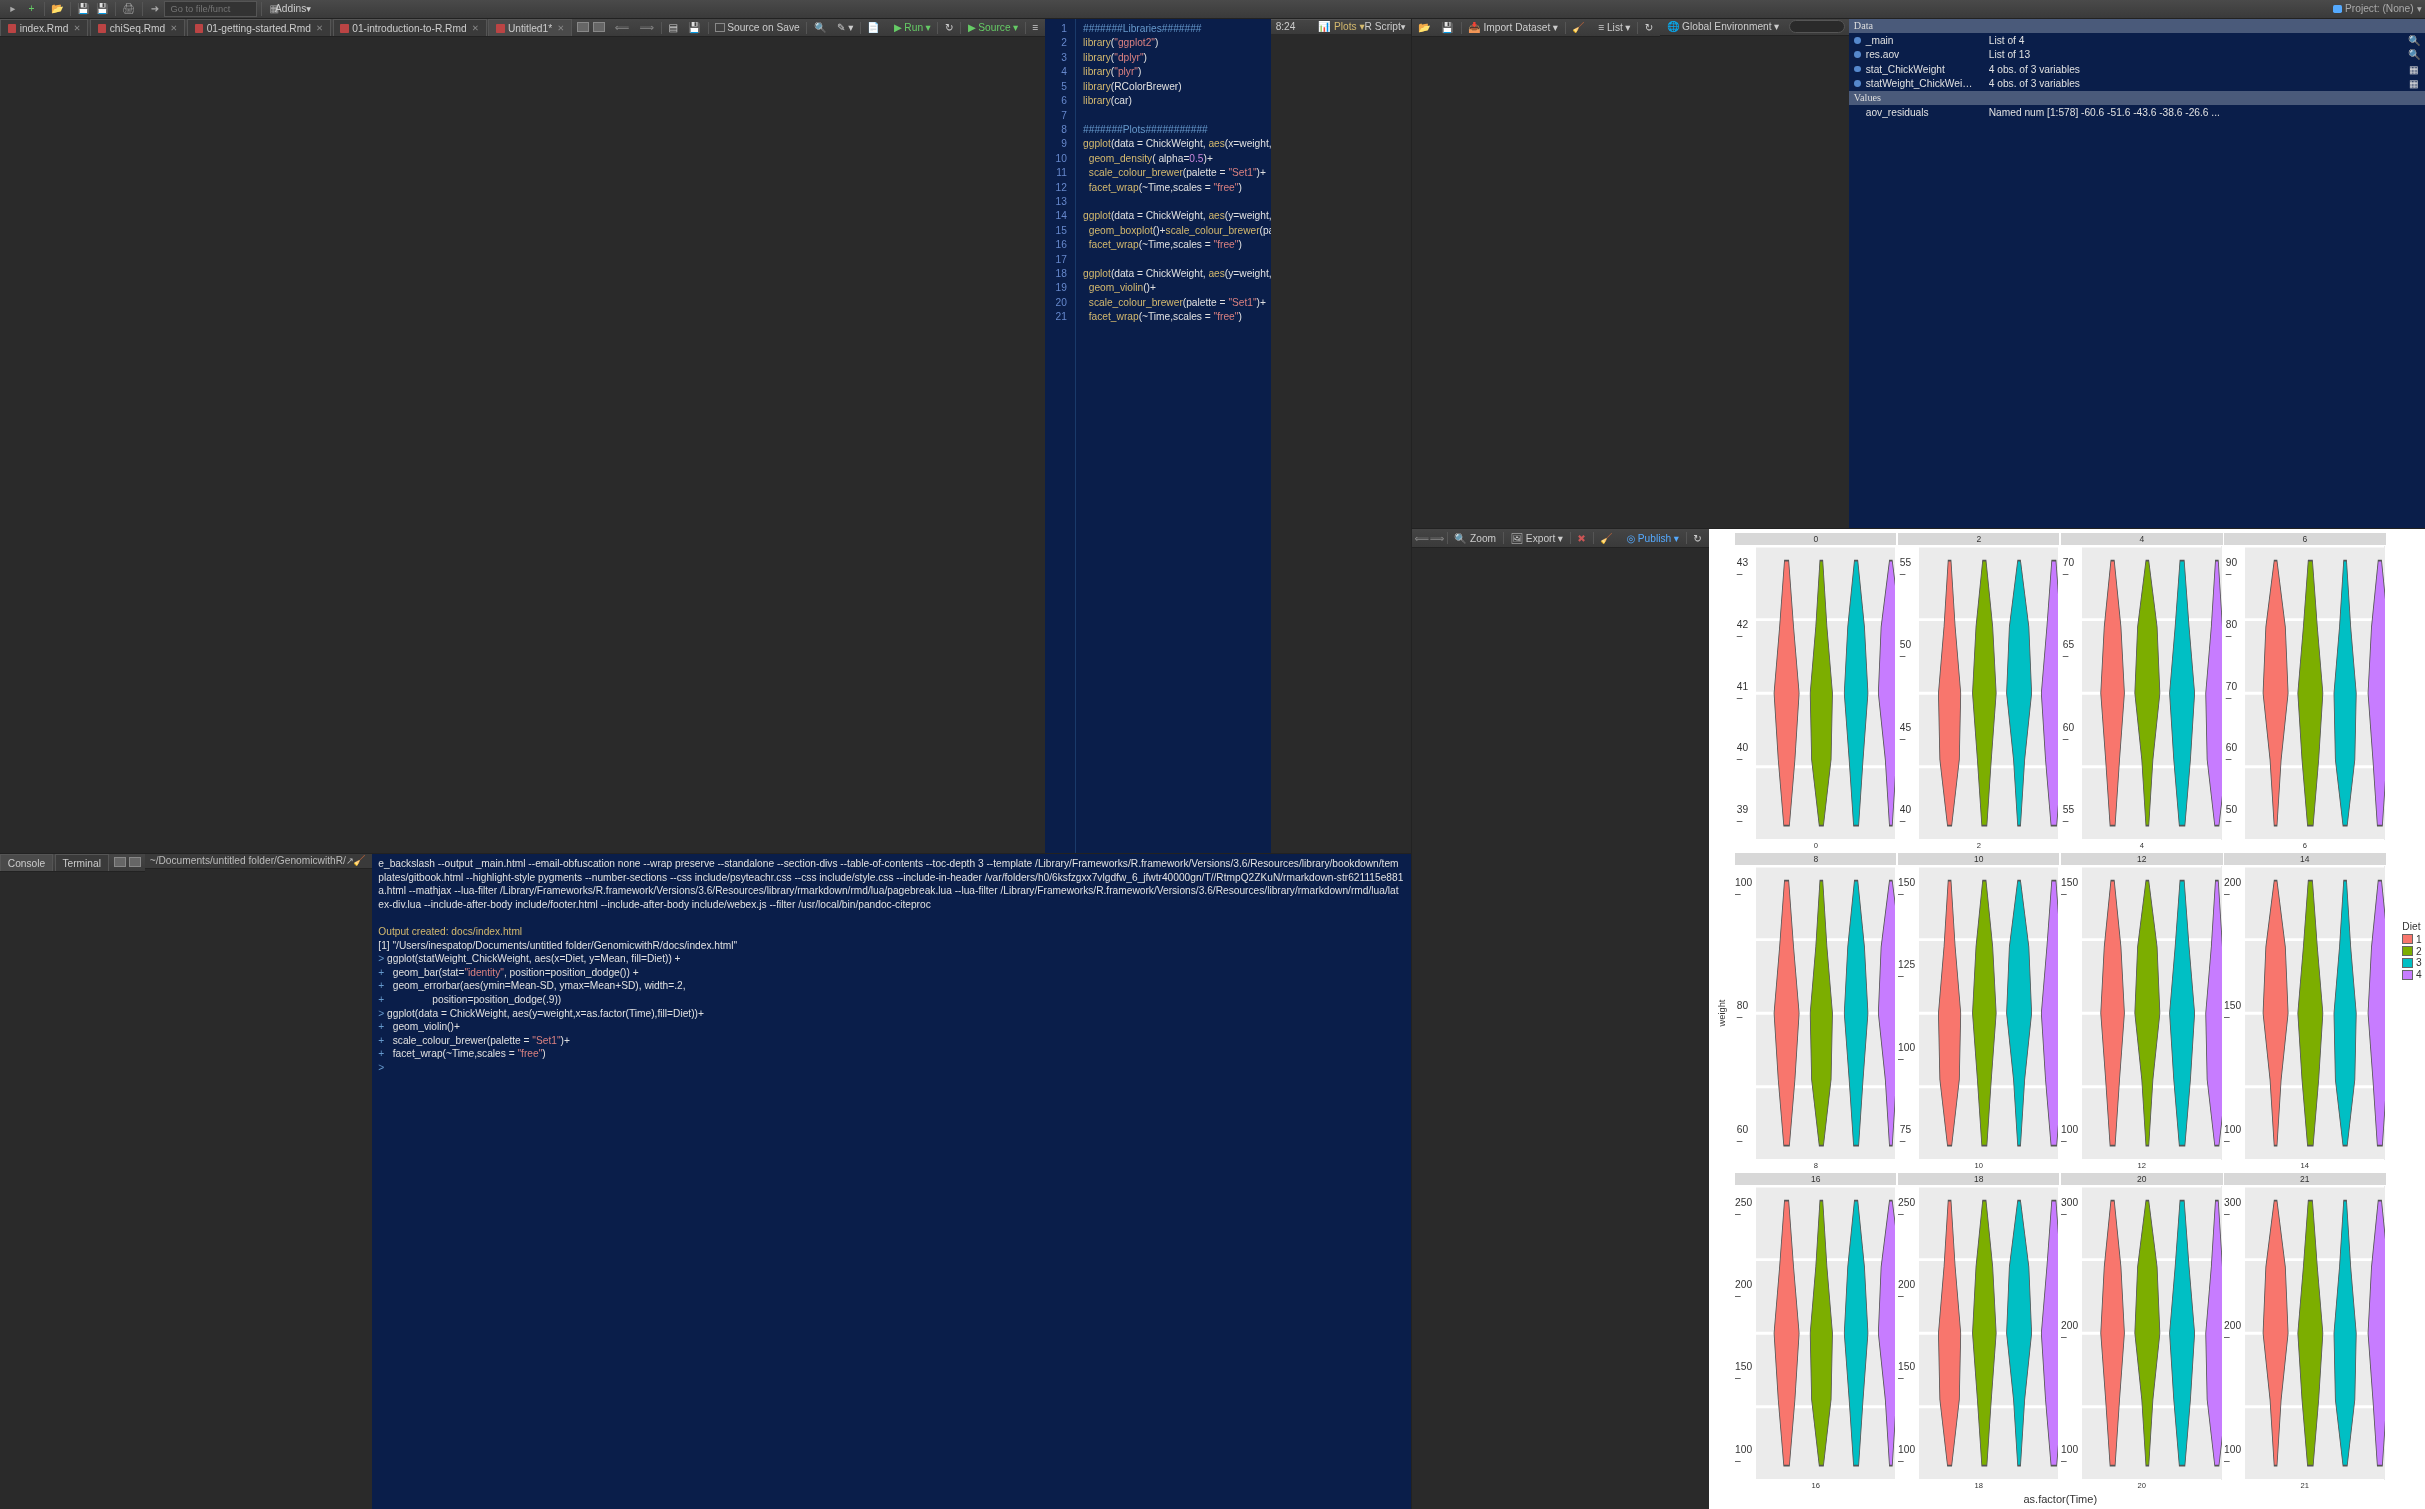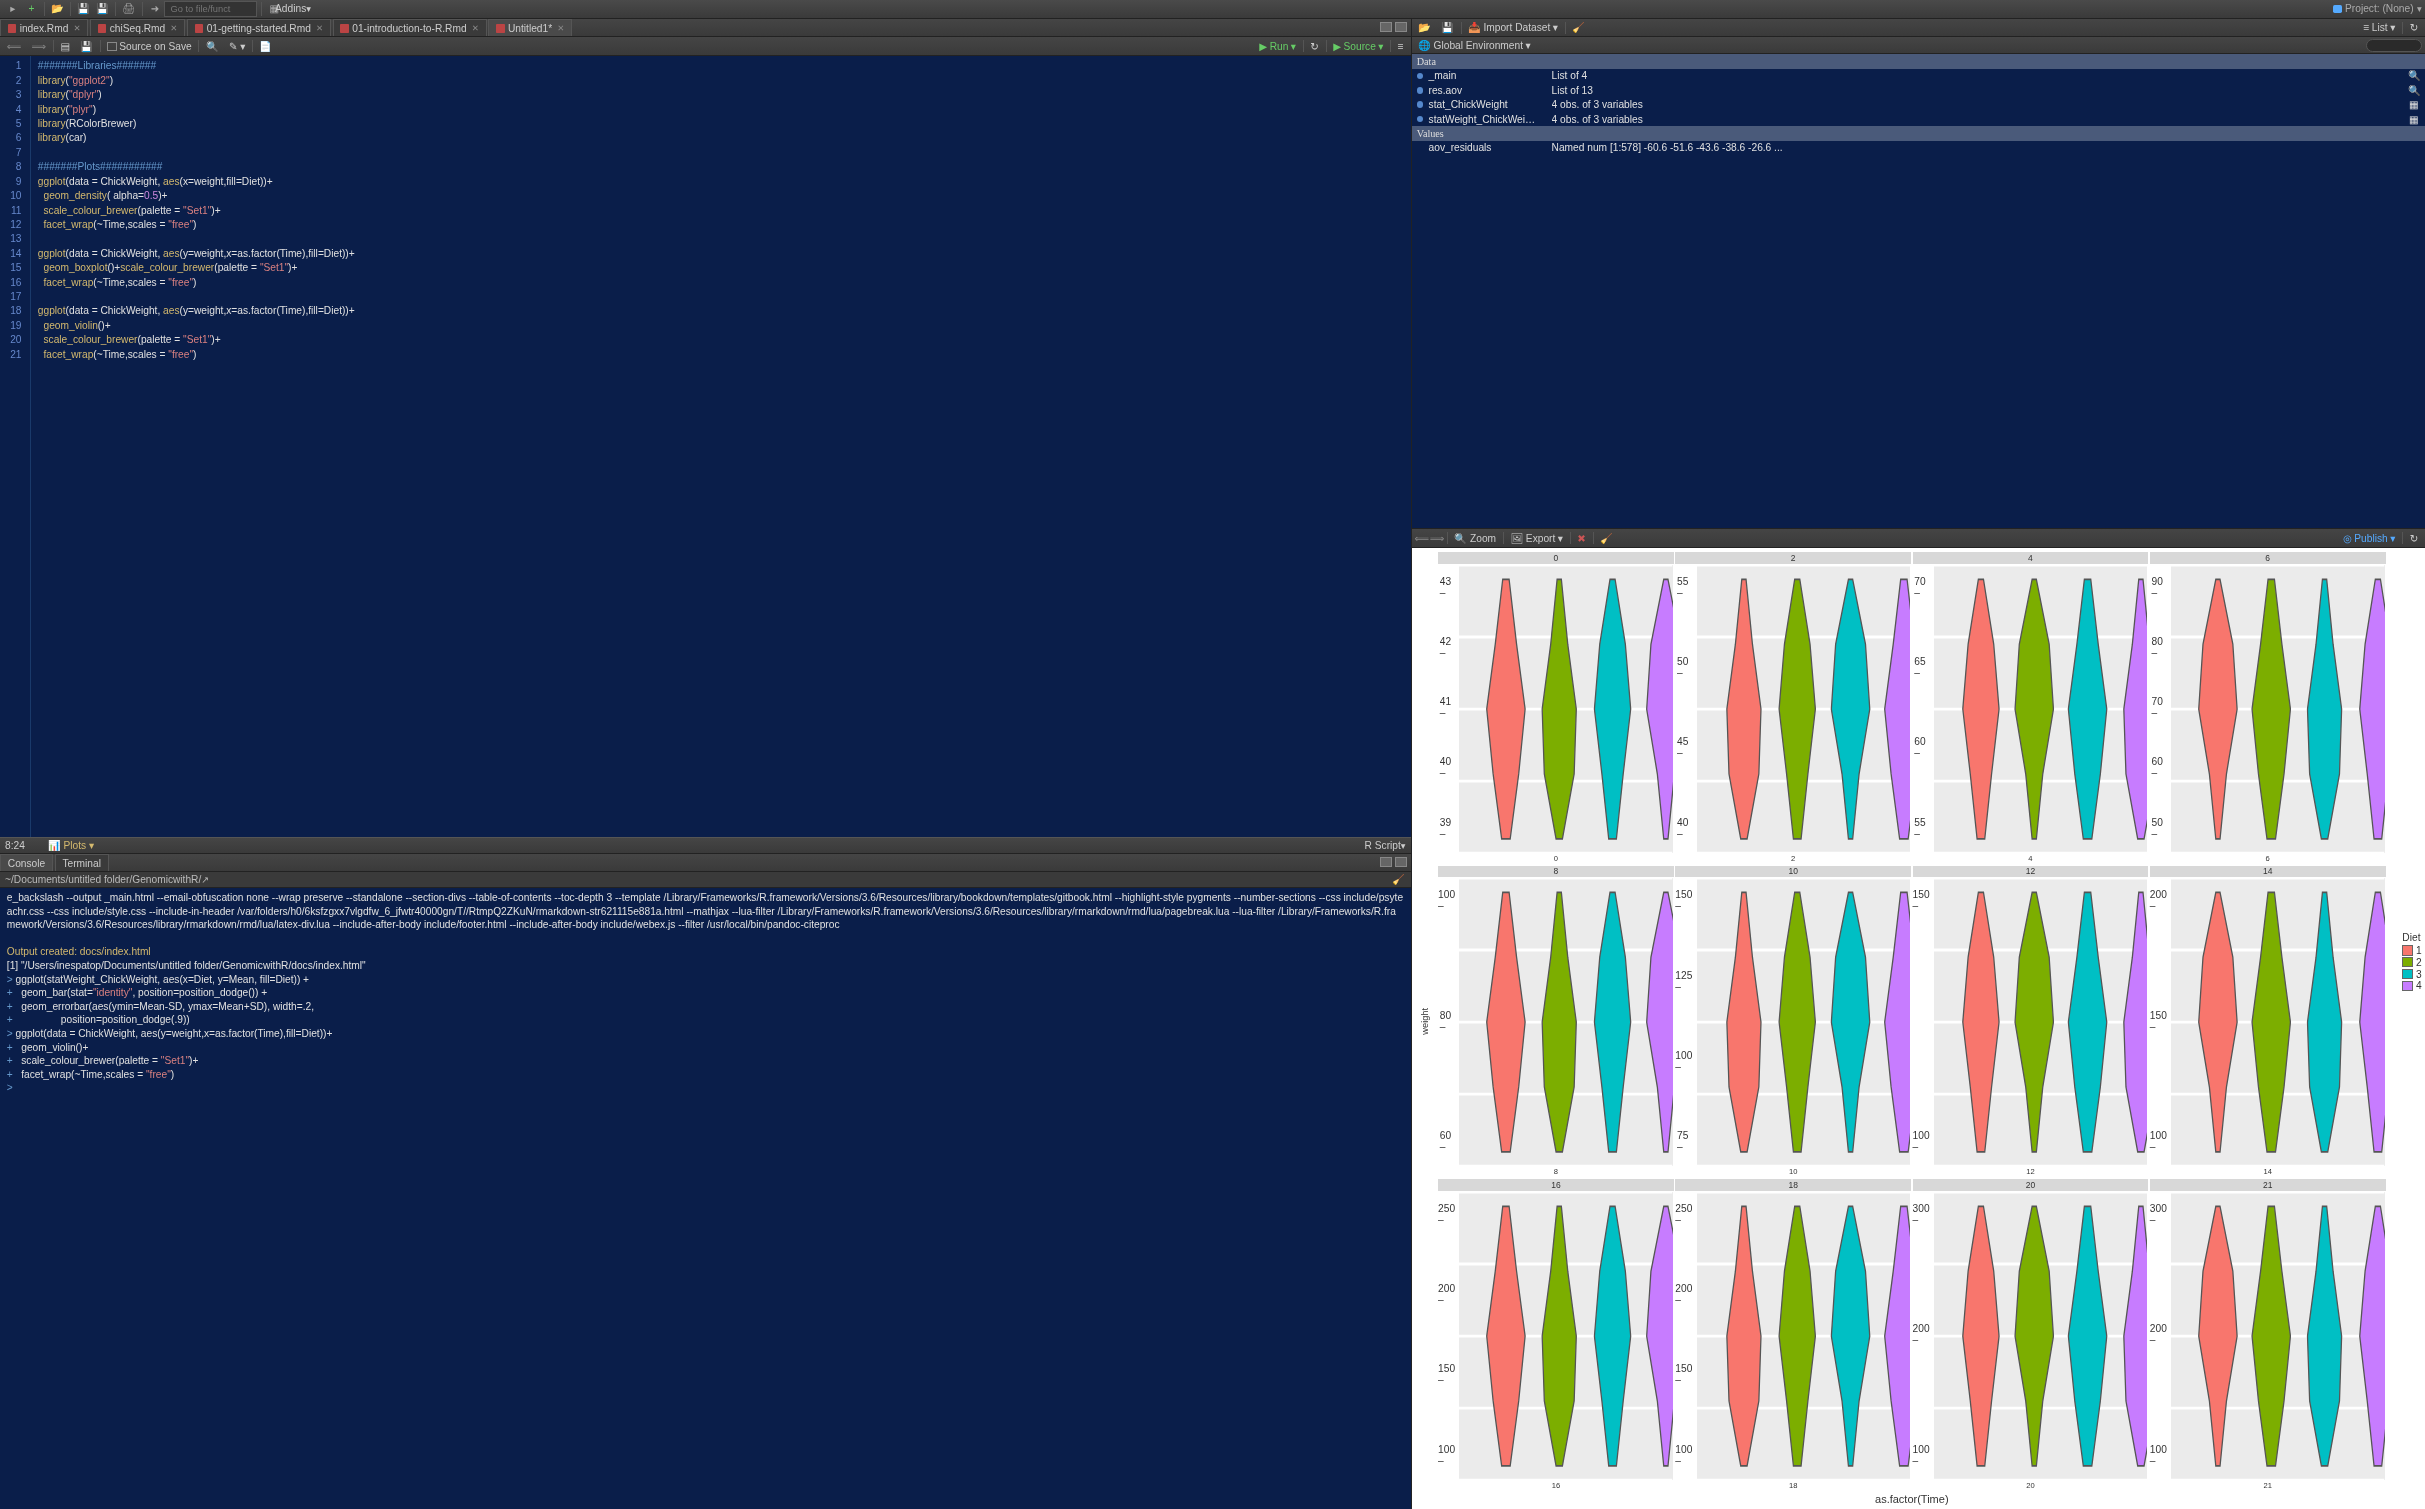--- a/index.html
+++ b/index.html
@@ -8,21 +8,21 @@
 .topbar{height:18.7px;background:linear-gradient(#4a4a4a,#3a3a3a);display:flex;align-items:center;padding:0 3.4px;border-bottom:0.8px solid #222}
 .topbar .tb-btn{width:15.3px;height:15.3px;margin:0 1.7px;display:flex;align-items:center;justify-content:center;color:#aaa;cursor:pointer}
 .topbar .tb-sep{width:0.8px;height:13.6px;background:#555;margin:0 3.4px}
 .topbar .goto{background:#333;border:0.8px solid #555;color:#888;padding:1.7px 5.1px;font-size:9.3px;width:93px}
 .topbar .addins{color:#ccc;padding:0 5.1px;font-size:9.3px}
 .topbar .spacer{flex:1}
 .topbar .project{color:#aaa;font-size:9.3px;display:flex;align-items:center;gap:3.4px}
 .main{flex:1;display:flex;min-height:0}
 .left{flex:1.03;display:flex;flex-direction:column;min-width:0;border-right:0.8px solid #222}
 .right{flex:0.74;display:flex;flex-direction:column;min-width:0}
-.pane{display:flex;flex-direction:column;min-height:0}
+.pane{display:flex;min-height:0}
 .tabstrip{height:18.7px;background:linear-gradient(#454545,#3a3a3a);display:flex;align-items:flex-end;border-bottom:0.8px solid #222;overflow:hidden}
 .tab{height:17px;padding:0 6.8px;display:flex;align-items:center;gap:3.4px;color:#ccc;font-size:9.3px;background:#3a3a3a;border:0.8px solid #555;border-bottom:none;margin-right:1.7px;cursor:pointer;white-space:nowrap}
 .tab.active{background:#4a4a4a}
 .tab .close{color:#888;font-size:8.5px;margin-left:1.7px}
 .tab .doc-ico{width:8.5px;height:8.5px;background:#b44;border-radius:0.8px}
 .paneicons{height:18.7px;margin-left:auto;display:flex;align-items:center;gap:3.4px;padding:0 3.4px}
 .pico{width:12px;height:10.2px;background:#666;border:0.8px solid #888}
 .toolbar{height:18.7px;background:linear-gradient(#454545,#3a3a3a);display:flex;align-items:center;padding:0 3.4px;gap:3.4px;border-bottom:0.8px solid #222;font-size:9.3px;color:#ccc}
 .toolbar .tbtn{padding:0 3.4px;cursor:pointer;display:flex;align-items:center;gap:2.5px}
 .toolbar .tsep{width:0.8px;height:12px;background:#555}

